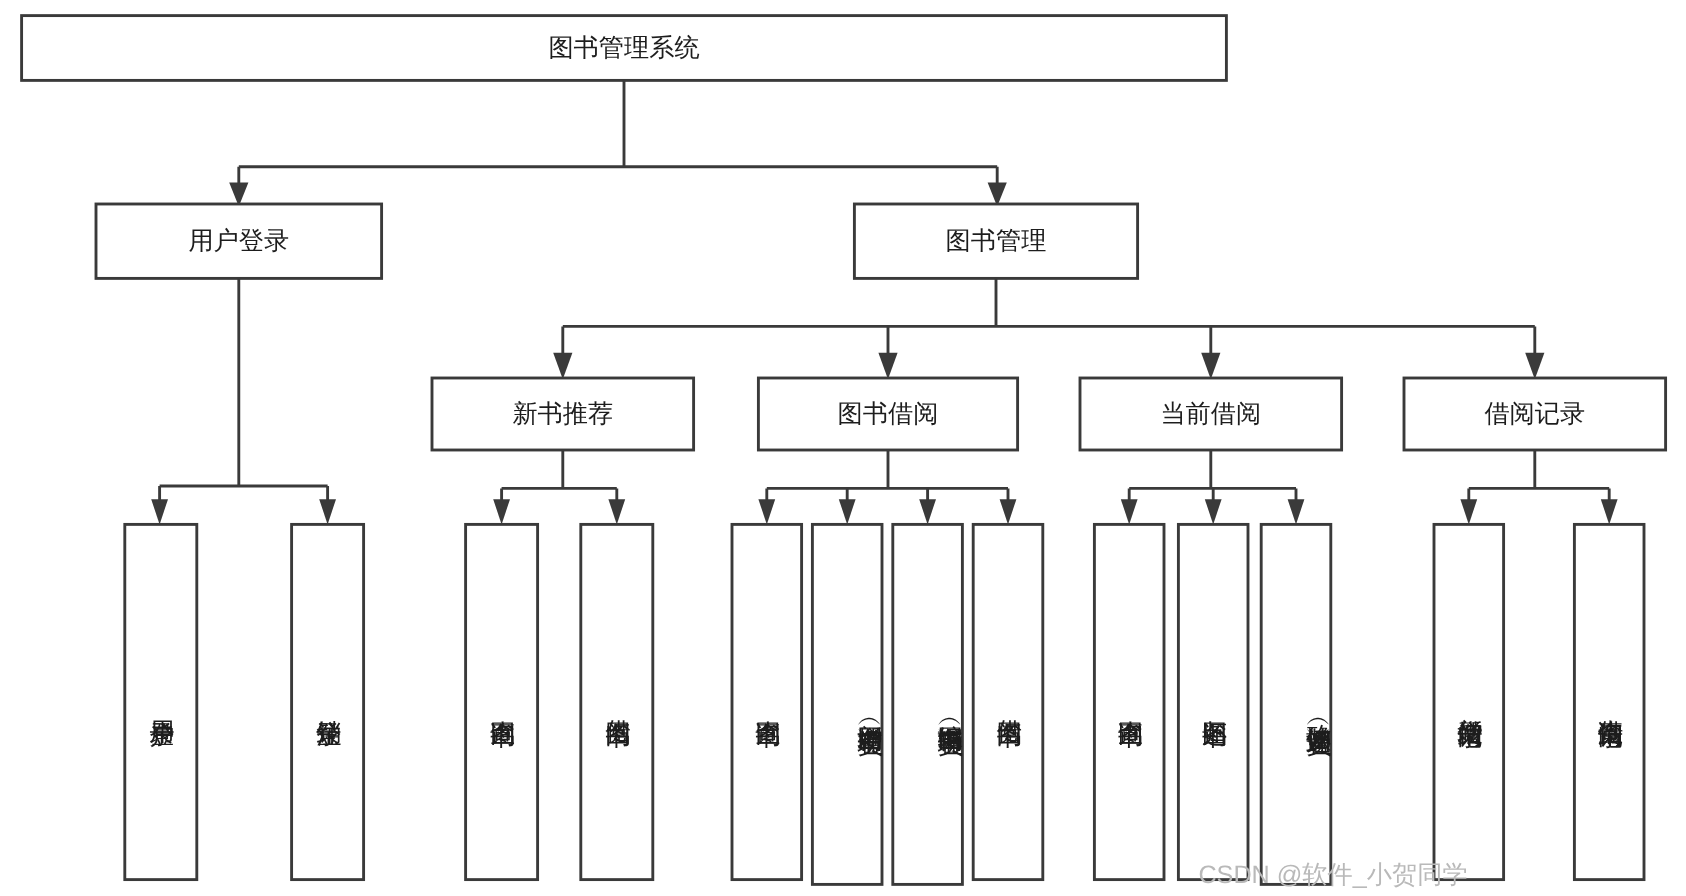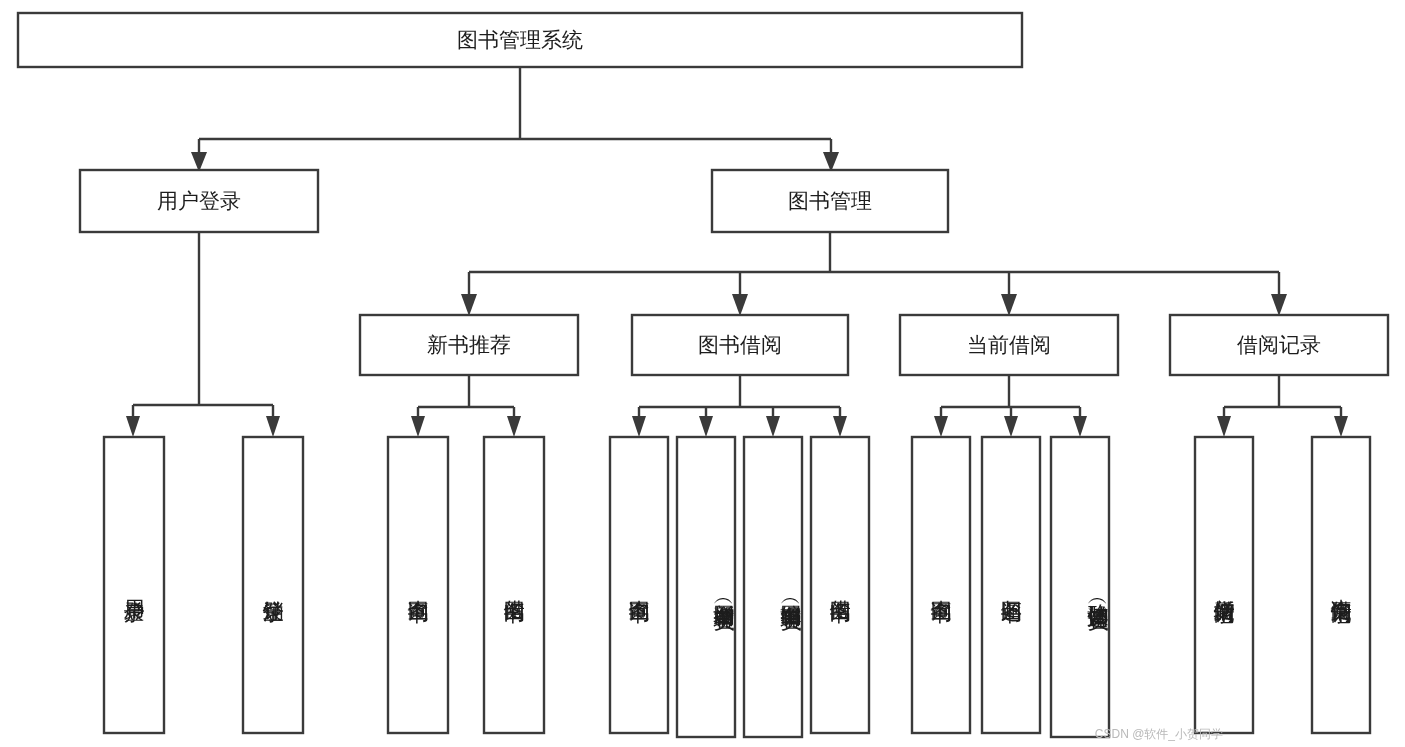--- a/index.html
+++ b/index.html
@@ -63,21 +63,21 @@
     align-items: center;
     justify-content: center;
     text-align: center;
     user-select: none;
   }
   .watermark {
     position: absolute;
     right: 10px;
     bottom: 4px;
     font-family: "Liberation Sans", "DejaVu Sans", sans-serif;
-    font-size: 12px;
+    font-size: 21px;
     color: #b9b9b9;
     white-space: nowrap;
     user-select: none;
   }
 </style>
 </head>
 <body>
 
 <div id="diagram-root">
 

